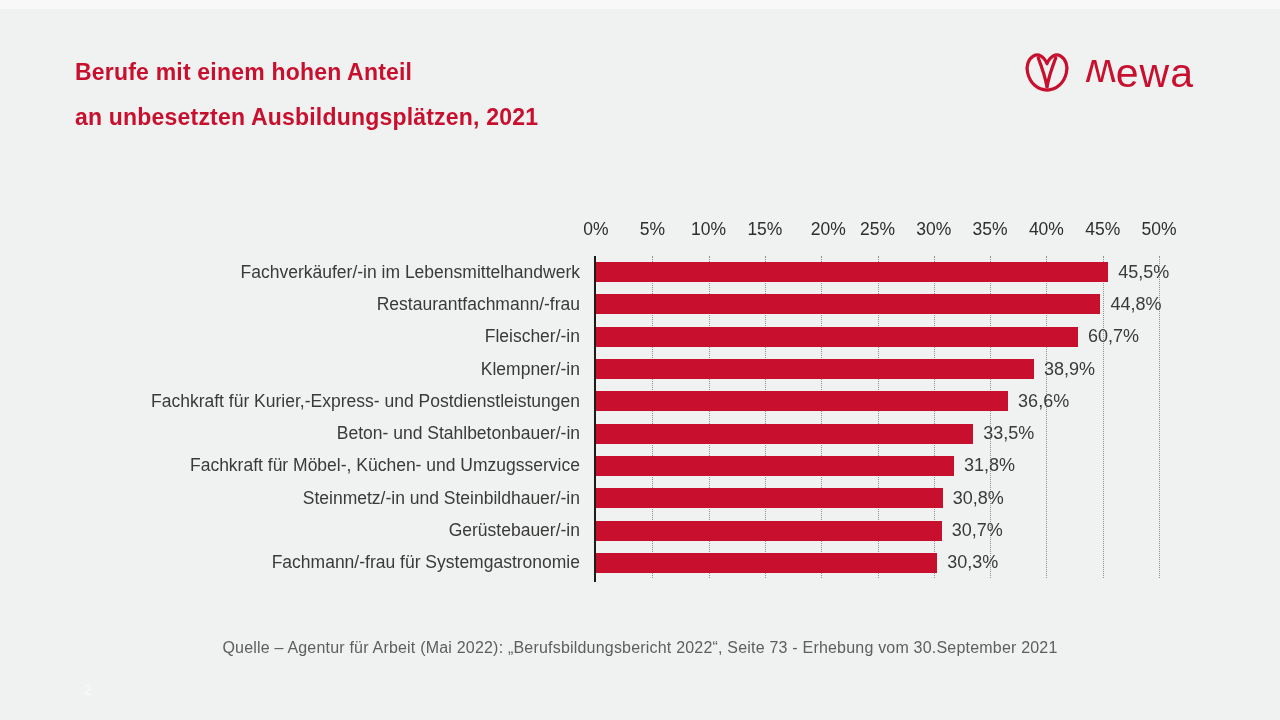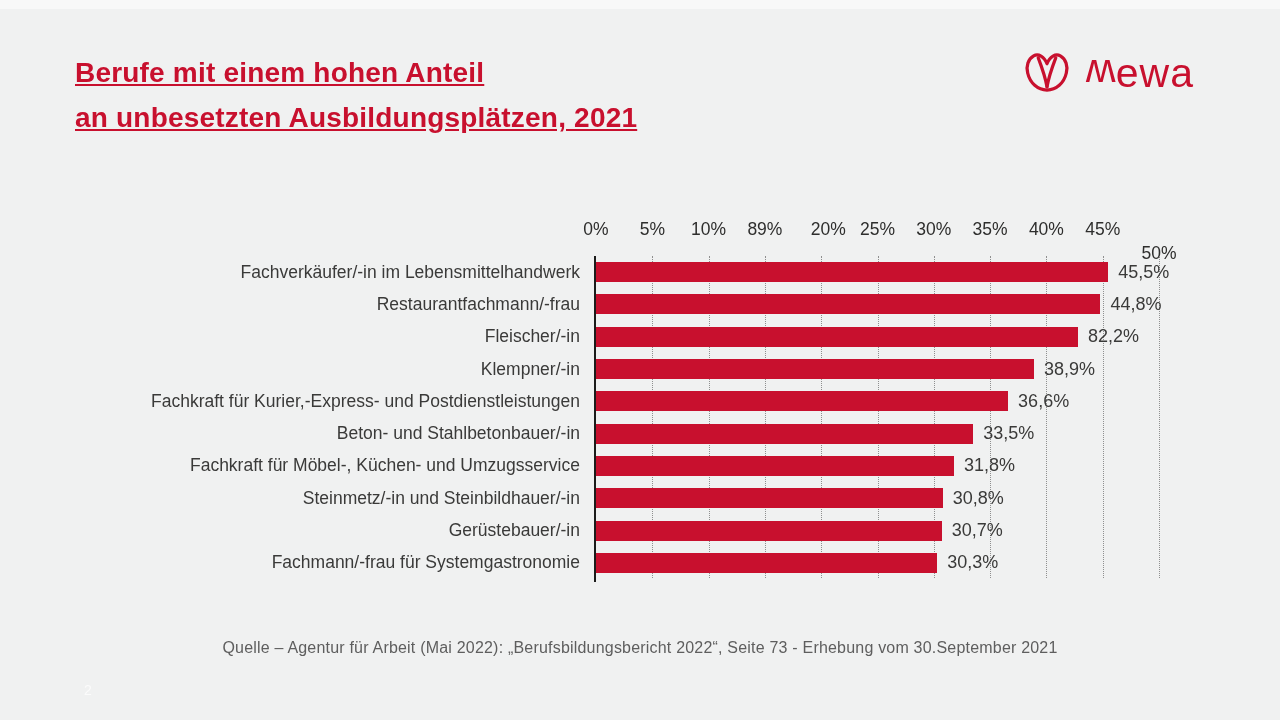--- a/index.html
+++ b/index.html
@@ -10,21 +10,21 @@
     --grid:#8F8F8F;
     --axis:#1C1C1B;
   }
   *{margin:0;padding:0;box-sizing:border-box;}
   html,body{width:1280px;height:720px;}
   body{font-family:"Liberation Sans","DejaVu Sans",sans-serif;background:#fff;}
   .slide{position:relative;width:1280px;height:720px;background:var(--bg);overflow:hidden;}
   .top-strip{position:absolute;left:0;top:0;width:100%;height:9px;background:rgba(255,255,255,0.5);}
 
   .title{position:absolute;left:75px;top:50px;color:var(--accent);
-         font-size:28px;font-weight:bold;line-height:45px;letter-spacing:0.2px;text-decoration:underline;}
+         font-size:23px;font-weight:bold;line-height:45px;letter-spacing:0.2px;}
 
   .logo{position:absolute;top:50px;right:86px;display:flex;align-items:center;gap:15px;}
   .logo svg{display:block;}
   .logo-text{color:var(--accent);font-size:41px;line-height:1;letter-spacing:1px;}
   .turned-w{display:inline-block;transform:rotate(180deg);}
 
   .ticks{position:absolute;left:596px;top:219px;width:563px;height:22px;}
   .tick{position:absolute;transform:translateX(-50%);font-size:17.5px;color:#2E2E2D;white-space:nowrap;top:0;}
 
   .labels-col{position:absolute;left:0;top:256px;width:580px;height:323px;}
@@ -62,28 +62,28 @@
         <path d="M69,17 C61,38 54,57 50,80"></path>
       </svg>
     </span>
     <span class="logo-text"><span class="turned-w">w</span>ewa</span>
   </div>
 
   <div class="ticks">
       <span class="tick" style="left: 0%;">0%</span>
       <span class="tick" style="left: 10%;">5%</span>
       <span class="tick" style="left: 20%; text-align: right;">10%</span>
-      <span class="tick" style="left: 30%;">89%</span>
+      <span class="tick" style="left: 30%;">15%</span>
       <span class="tick" style="left: 40%; margin-left: 7px;">20%</span>
       <span class="tick" style="left: 50%;">25%</span>
       <span class="tick" style="left: 60%; text-align: right;">30%</span>
       <span class="tick" style="left: 70%;">35%</span>
       <span class="tick" style="left: 80%;">40%</span>
       <span class="tick" style="left: 90%;">45%</span>
-      <span class="tick" style="left: 100%; margin-top: 24px;">50%</span>
+      <span class="tick" style="left: 100%;">50%</span>
     </div>
 
   <div class="labels-col">
       <div class="cat-label">Fachverkäufer/-in im Lebensmittelhandwerk</div>
       <div class="cat-label">Restaurantfachmann/-frau</div>
       <div class="cat-label">Fleischer/-in</div>
       <div class="cat-label">Klempner/-in</div>
       <div class="cat-label">Fachkraft für Kurier,-Express- und Postdienstleistungen</div>
       <div class="cat-label">Beton- und Stahlbetonbauer/-in</div>
       <div class="cat-label">Fachkraft für Möbel-, Küchen- und Umzugsservice</div>
@@ -110,21 +110,21 @@
         <div class="bar-row">
           <div class="bar" style="width: 91%; background: rgb(200, 16, 46);"></div>
           <span class="bar-value">45,5%</span>
         </div>
         <div class="bar-row">
           <div class="bar" style="width: 89.6%; background: rgb(200, 16, 46);"></div>
           <span class="bar-value">44,8%</span>
         </div>
         <div class="bar-row">
           <div class="bar" style="width: 85.6%; background: rgb(200, 16, 46);"></div>
-          <span class="bar-value">82,2%</span>
+          <span class="bar-value">60,7%</span>
         </div>
         <div class="bar-row">
           <div class="bar" style="width: 77.8%; background: rgb(200, 16, 46);"></div>
           <span class="bar-value">38,9%</span>
         </div>
         <div class="bar-row">
           <div class="bar" style="width: 73.2%; background: rgb(200, 16, 46);"></div>
           <span class="bar-value">36,6%</span>
         </div>
         <div class="bar-row">

